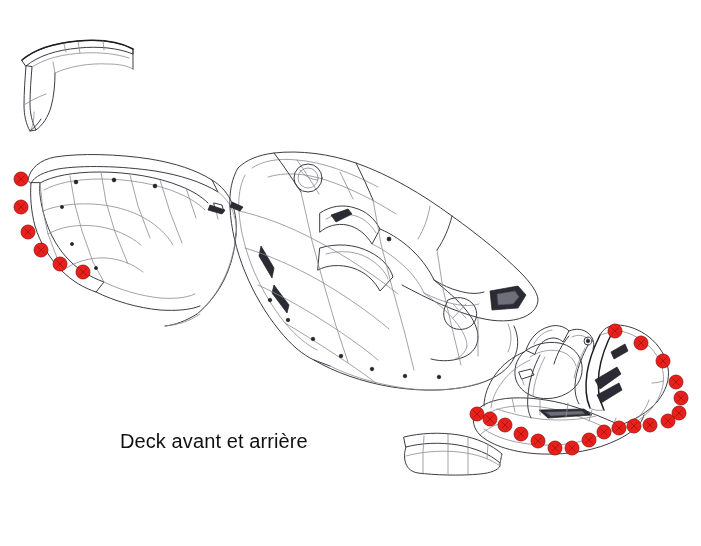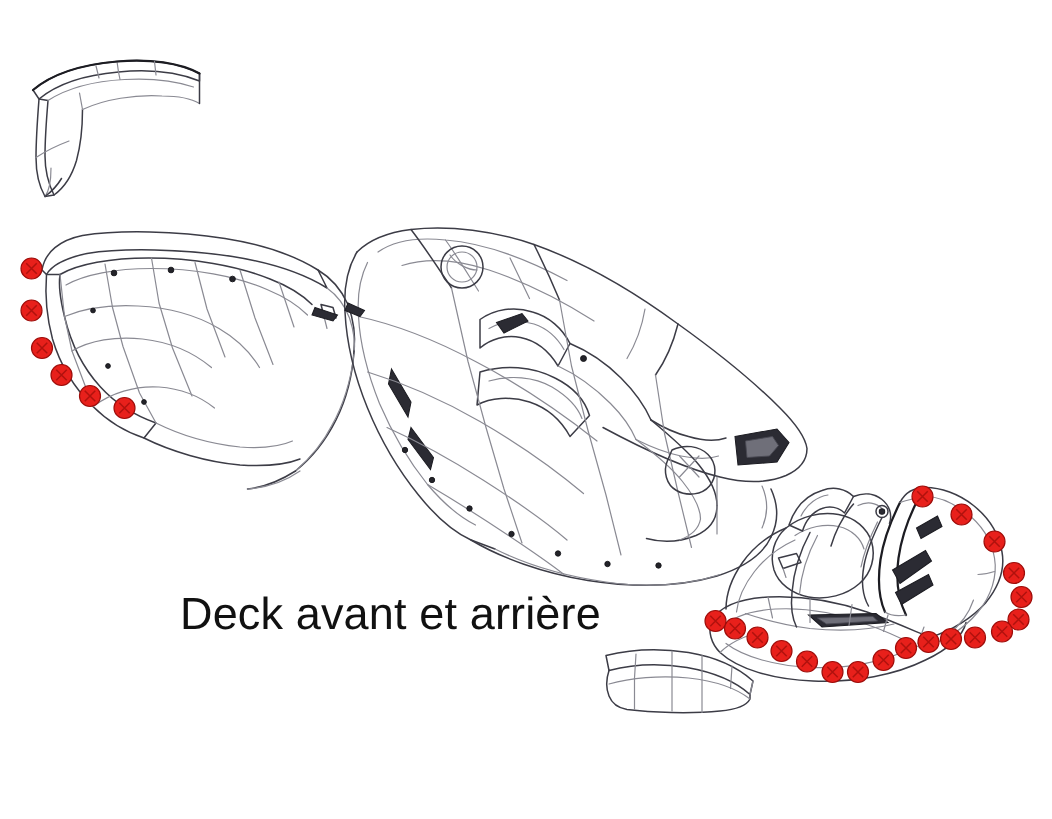--- a/index.html
+++ b/index.html
@@ -20,23 +20,23 @@
   #diagram-svg {
     position: absolute;
     left: 0;
     top: 0;
     width: 701px;
     height: 546px;
   }
   .caption {
     position: absolute;
     left: 120px;
-    top: 396px;
+    top: 427px;
     font-family: "Liberation Sans", sans-serif;
-    font-size: 30px;
+    font-size: 20px;
     line-height: 28px;
     color: #111111;
     white-space: nowrap;
     letter-spacing: 0.1px;
   }
   
   .ln   { fill: none; stroke: #3c3c46; stroke-width: 1; stroke-linejoin: round; stroke-linecap: round; }
   .ln-l { fill: none; stroke: #8a8a93; stroke-width: 0.8; stroke-linejoin: round; stroke-linecap: round; }
   .ln-h { fill: none; stroke: #1c1c22; stroke-width: 1.5; stroke-linejoin: round; stroke-linecap: round; }
   .fill-dark { fill: #2b2b33; stroke: #1c1c22; stroke-width: 0.7; }

